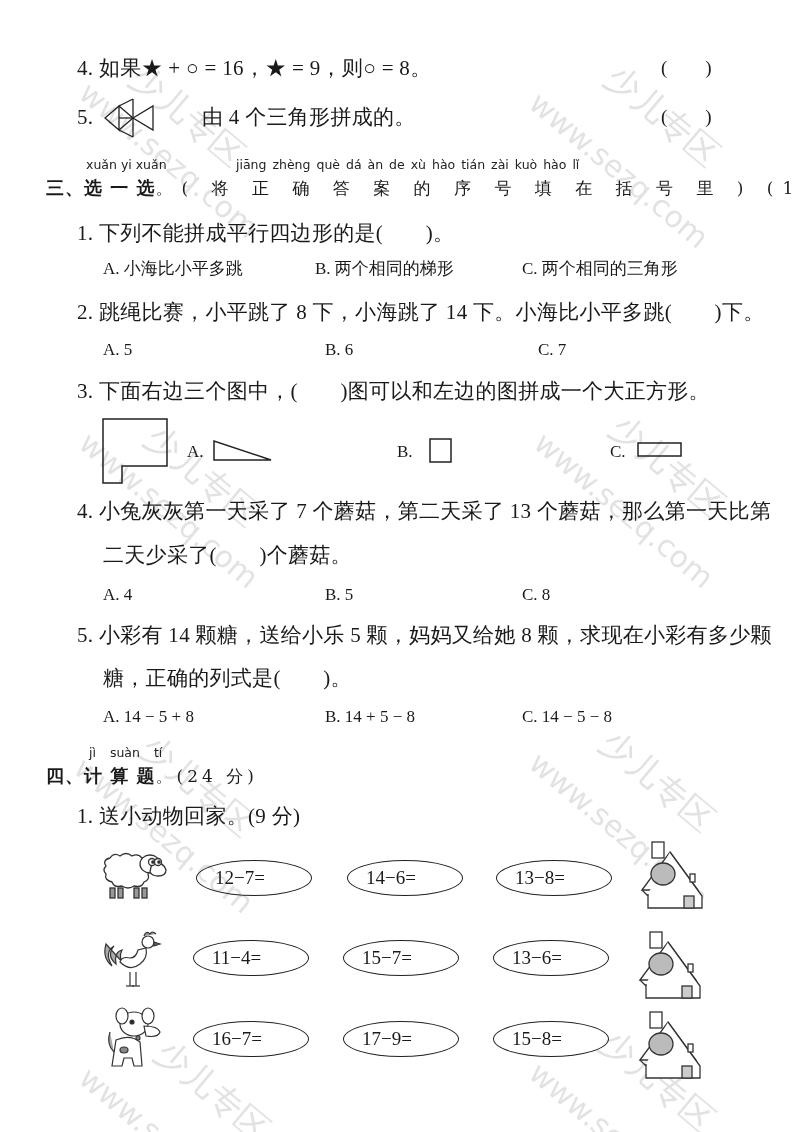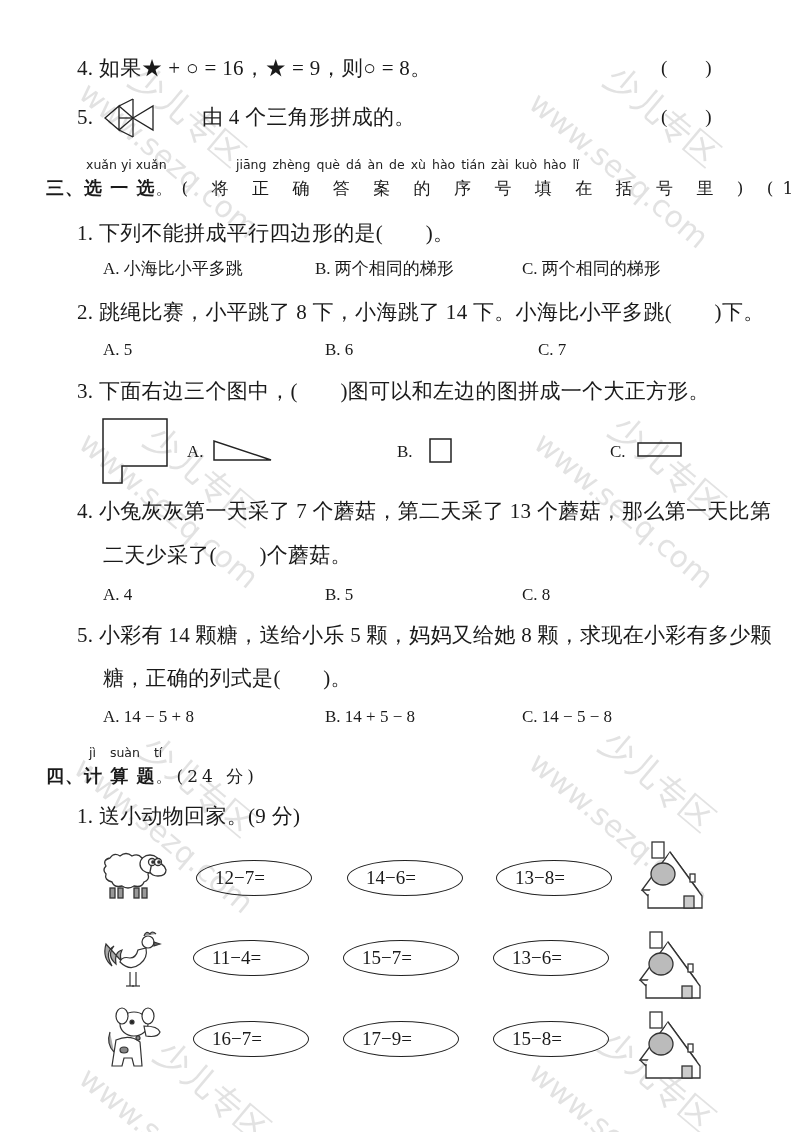--- a/index.html
+++ b/index.html
@@ -63,21 +63,21 @@
 <div class="abs pinyin" style="left:236px;top:157px;word-spacing:2px;">jiāng zhèng què dá àn de xù hào tián zài kuò hào lǐ</div>
 <div class="abs section-title" style="left:46px;top:176px;">
   <span>三、选 一 选</span><span class="section-sub">。( 将 正 确 答 案 的 序 号 填 在 括 号 里 ) (10分)</span>
 </div>
 
 <div class="abs q" style="left:77px;top:222px;">
   <span>1.</span> <span>下列不能拼成平行四边形的是(　　)。</span>
 </div>
 <div class="abs opt" style="left:103px;top:258px;">A. 小海比小平多跳</div>
 <div class="abs opt" style="left:315px;top:258px;">B. 两个相同的梯形</div>
-<div class="abs opt" style="left:522px;top:258px;">C. 两个相同的梯形</div>
+<div class="abs opt" style="left:522px;top:258px;">C. 两个相同的三角形</div>
 
 <div class="abs q" style="left:77px;top:301px;">
   <span>2.</span> <span>跳绳比赛，小平跳了 8 下，小海跳了 14 下。小海比小平多跳(　　)下。</span>
 </div>
 <div class="abs opt" style="left:103px;top:339px;">A. 5</div>
 <div class="abs opt" style="left:325px;top:339px;">B. 6</div>
 <div class="abs opt" style="left:538px;top:339px;">C. 7</div>
 
 <div class="abs q" style="left:77px;top:380px;">
   <span>3.</span> <span>下面右边三个图中，(　　)图可以和左边的图拼成一个大正方形。</span>

